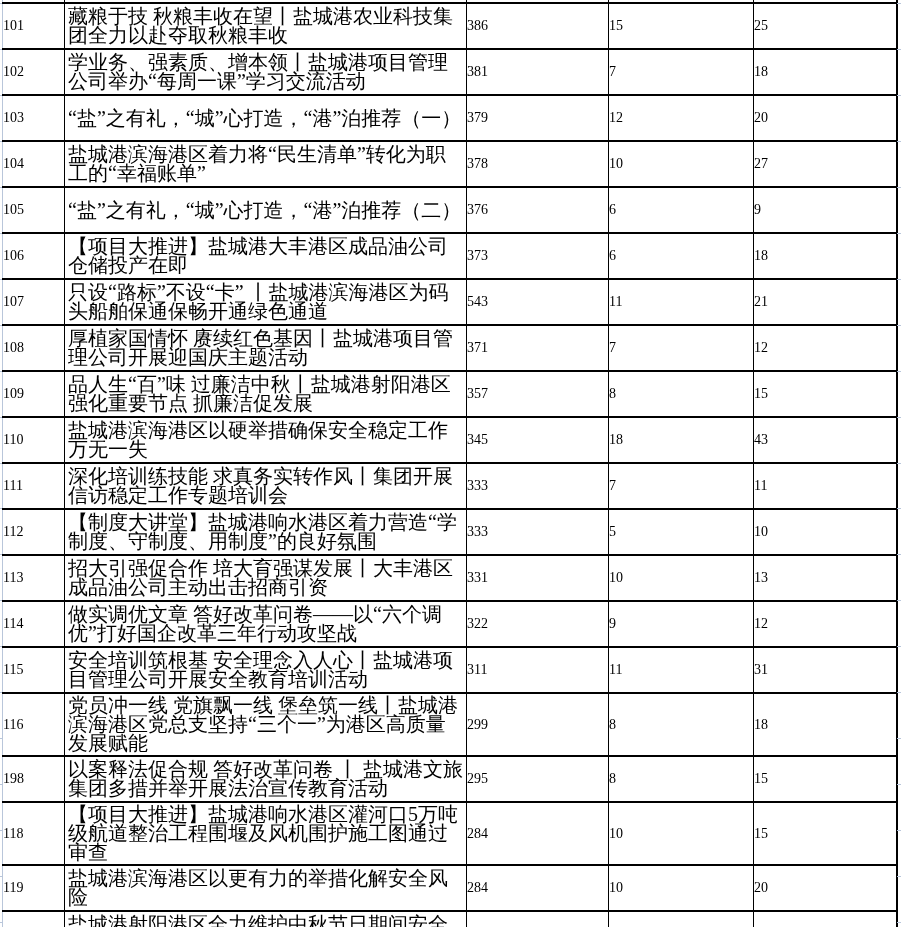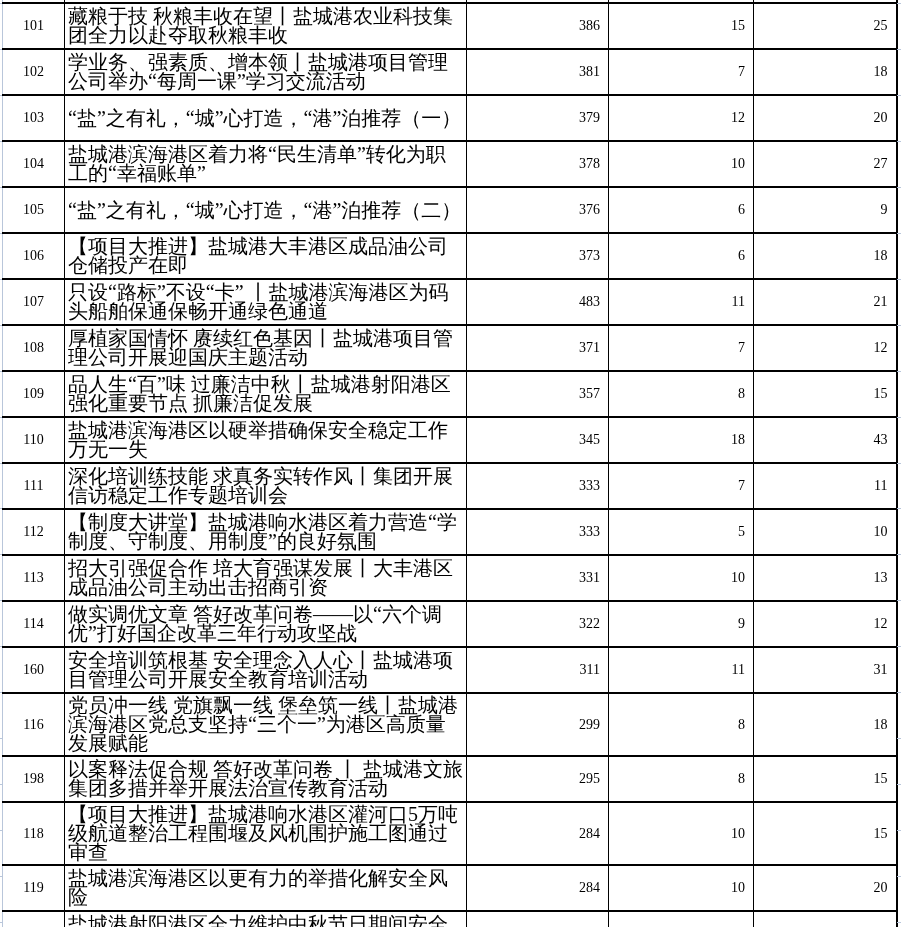--- a/index.html
+++ b/index.html
@@ -19,23 +19,23 @@
   table.report td{
     border:1px solid var(--border);
     border-top-width:2px;border-bottom-width:2px;
     background:#fff;vertical-align:middle;overflow:hidden;
   }
   table.report td:first-child{border-left:1px solid var(--grid);}
   table.report td:last-child{border-right-width:2px;}
   tr.spacer-top td{border-top:none;height:2px;padding:0;}
   tr.spacer-bottom td{border-bottom:none;height:3px;padding:0;}
   tr.data-row{height:46px;}
-  td.c-no{text-align:center;font-size:14px;padding:0;}
+  td.c-no{font-size:14px;padding:0;}
   td.c-title{text-align:left;font-size:20px;line-height:19px;padding:2px 3px;}
-  td.c-val{text-align:right;font-size:14px;padding:8px;margin-top:9px;}
+  td.c-val{text-align:left;font-size:14px;padding:0;margin-top:9px;}
   .left-ticks,.right-ticks{
     position:absolute;top:3px;height:921px;
     background:repeating-linear-gradient(to bottom,var(--grid) 0 1px,transparent 1px 45.95px);
   }
   .left-ticks{left:0;width:2px;}
   .right-ticks{right:0;width:4px;}
 </style>
 </head>
 <body>
 
@@ -95,21 +95,21 @@
         <tr class="data-row">
     <td class="c-no">106</td>
     <td class="c-title">【项目大推进】盐城港大丰港区成品油公司仓储投产在即</td>
     <td class="c-val">373</td>
     <td class="c-val">6</td>
     <td class="c-val">18</td>
   </tr>
         <tr class="data-row">
     <td class="c-no">107</td>
     <td class="c-title">只设“路标”不设“卡” 丨盐城港滨海港区为码头船舶保通保畅开通绿色通道</td>
-    <td class="c-val">483</td>
+    <td class="c-val">543</td>
     <td class="c-val">11</td>
     <td class="c-val">21</td>
   </tr>
         <tr class="data-row">
     <td class="c-no">108</td>
     <td class="c-title">厚植家国情怀 赓续红色基因丨盐城港项目管理公司开展迎国庆主题活动</td>
     <td class="c-val">371</td>
     <td class="c-val">7</td>
     <td class="c-val">12</td>
   </tr>
@@ -149,21 +149,21 @@
     <td class="c-val">13</td>
   </tr>
         <tr class="data-row">
     <td class="c-no">114</td>
     <td class="c-title">做实调优文章 答好改革问卷——以“六个调优”打好国企改革三年行动攻坚战</td>
     <td class="c-val">322</td>
     <td class="c-val">9</td>
     <td class="c-val">12</td>
   </tr>
         <tr class="data-row">
-    <td class="c-no">160</td>
+    <td class="c-no">115</td>
     <td class="c-title">安全培训筑根基 安全理念入人心丨盐城港项目管理公司开展安全教育培训活动</td>
     <td class="c-val">311</td>
     <td class="c-val">11</td>
     <td class="c-val">31</td>
   </tr>
         <tr class="data-row">
     <td class="c-no">116</td>
     <td class="c-title">党员冲一线 党旗飘一线 堡垒筑一线丨盐城港滨海港区党总支坚持“三个一”为港区高质量发展赋能</td>
     <td class="c-val">299</td>
     <td class="c-val">8</td>

